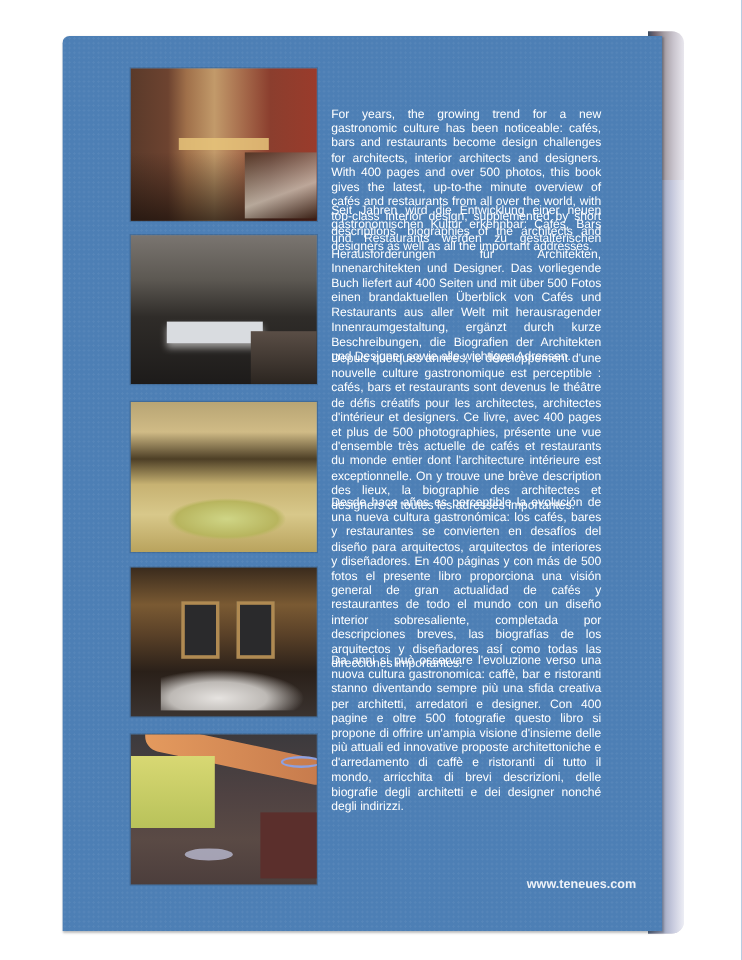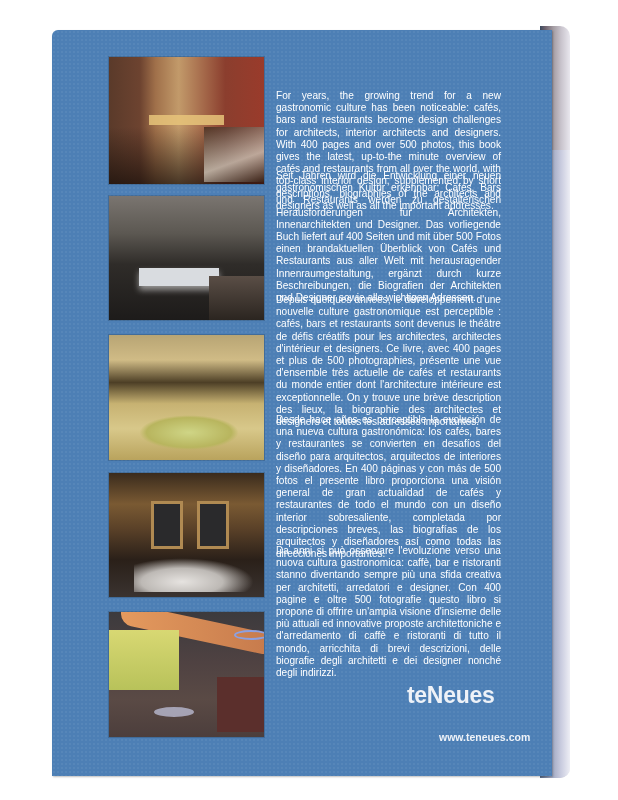--- a/index.html
+++ b/index.html
@@ -85,15 +85,14 @@
     <div class="floor"></div>
   </div>
 
   <div class="text-col t1">For years, the growing trend for a new gastronomic culture has been noticeable: cafés, bars and restaurants become design challenges for architects, interior architects and designers. With 400 pages and over 500 photos, this book gives the latest, up-to-the minute overview of cafés and restaurants from all over the world, with top-class interior design, supplemented by short descriptions, biographies of the architects and designers as well as all the important addresses.</div>
   <div class="text-col t2">Seit Jahren wird die Entwicklung einer neuen gastronomischen Kultur erkennbar: Cafés, Bars und Restaurants werden zu gestalterischen Herausforderungen für Architekten, Innenarchitekten und Designer. Das vorliegende Buch liefert auf 400 Seiten und mit über 500 Fotos einen brandaktuellen Überblick von Cafés und Restaurants aus aller Welt mit herausragender Innenraumgestaltung, ergänzt durch kurze Beschreibungen, die Biografien der Architekten und Designer sowie alle wichtigen Adressen.</div>
   <div class="text-col t3">Depuis quelques années, le développement d'une nouvelle culture gastronomique est perceptible : cafés, bars et restaurants sont devenus le théâtre de défis créatifs pour les architectes, architectes d'intérieur et designers. Ce livre, avec 400 pages et plus de 500 photographies, présente une vue d'ensemble très actuelle de cafés et restaurants du monde entier dont l'architecture intérieure est exceptionnelle. On y trouve une brève description des lieux, la biographie des architectes et designers et toutes les adresses importantes.</div>
   <div class="text-col t4">Desde hace años es perceptible la evolución de una nueva cultura gastronómica: los cafés, bares y restaurantes se convierten en desafíos del diseño para arquitectos, arquitectos de interiores y diseñadores. En 400 páginas y con más de 500 fotos el presente libro proporciona una visión general de gran actualidad de cafés y restaurantes de todo el mundo con un diseño interior sobresaliente, completada por descripciones breves, las biografías de los arquitectos y diseñadores así como todas las direcciones importantes.</div>
   <div class="text-col t5">Da anni si può osservare l'evoluzione verso una nuova cultura gastronomica: caffè, bar e ristoranti stanno diventando sempre più una sfida creativa per architetti, arredatori e designer. Con 400 pagine e oltre 500 fotografie questo libro si propone di offrire un'ampia visione d'insieme delle più attuali ed innovative proposte architettoniche e d'arredamento di caffè e ristoranti di tutto il mondo, arricchita di brevi descrizioni, delle biografie degli architetti e dei designer nonché degli indirizzi.</div>
 
 
-  <div class="brand">teNeues</div>
   <div class="url">www.teneues.com</div>
 </div>
 
 </body></html>

